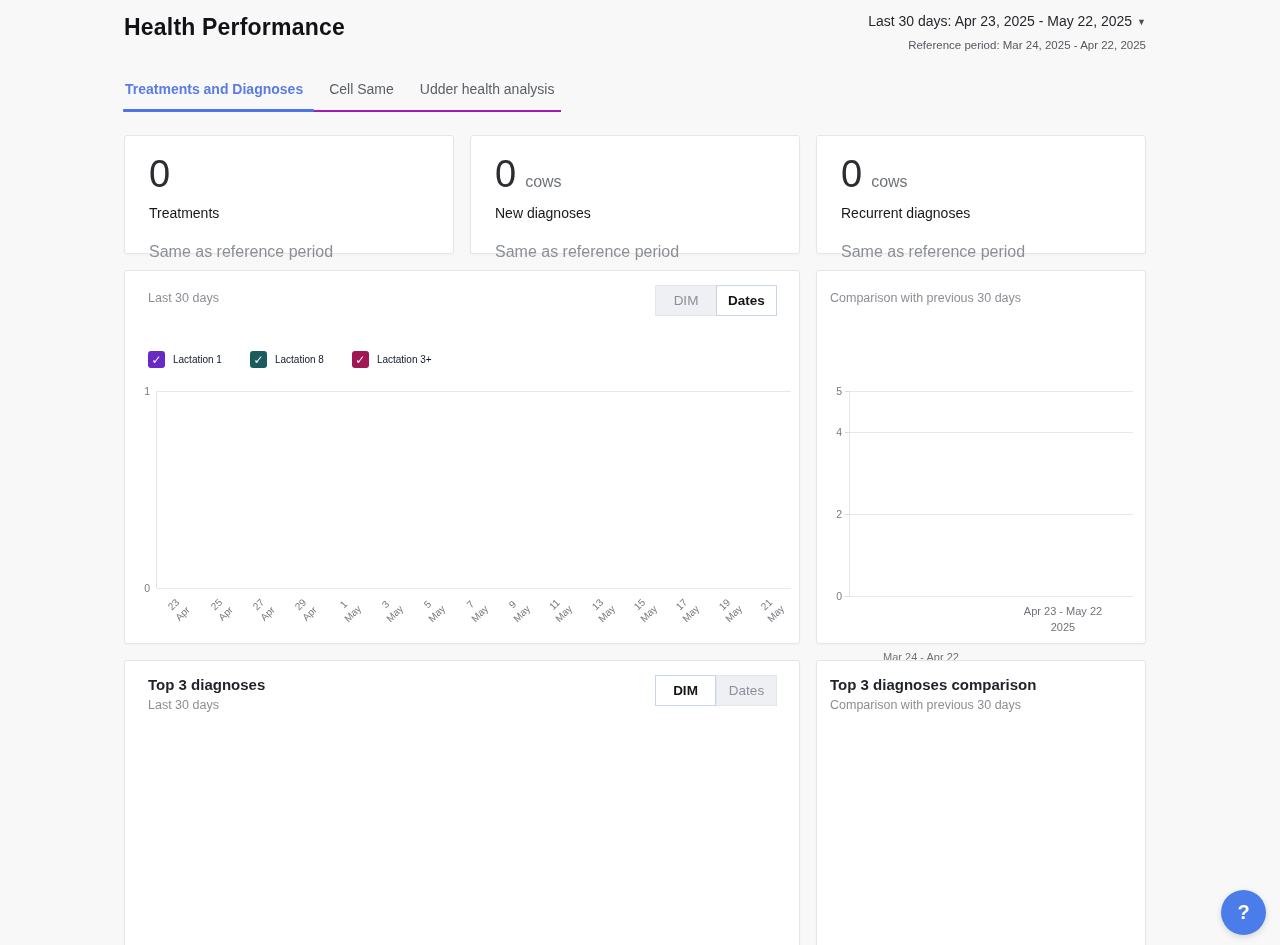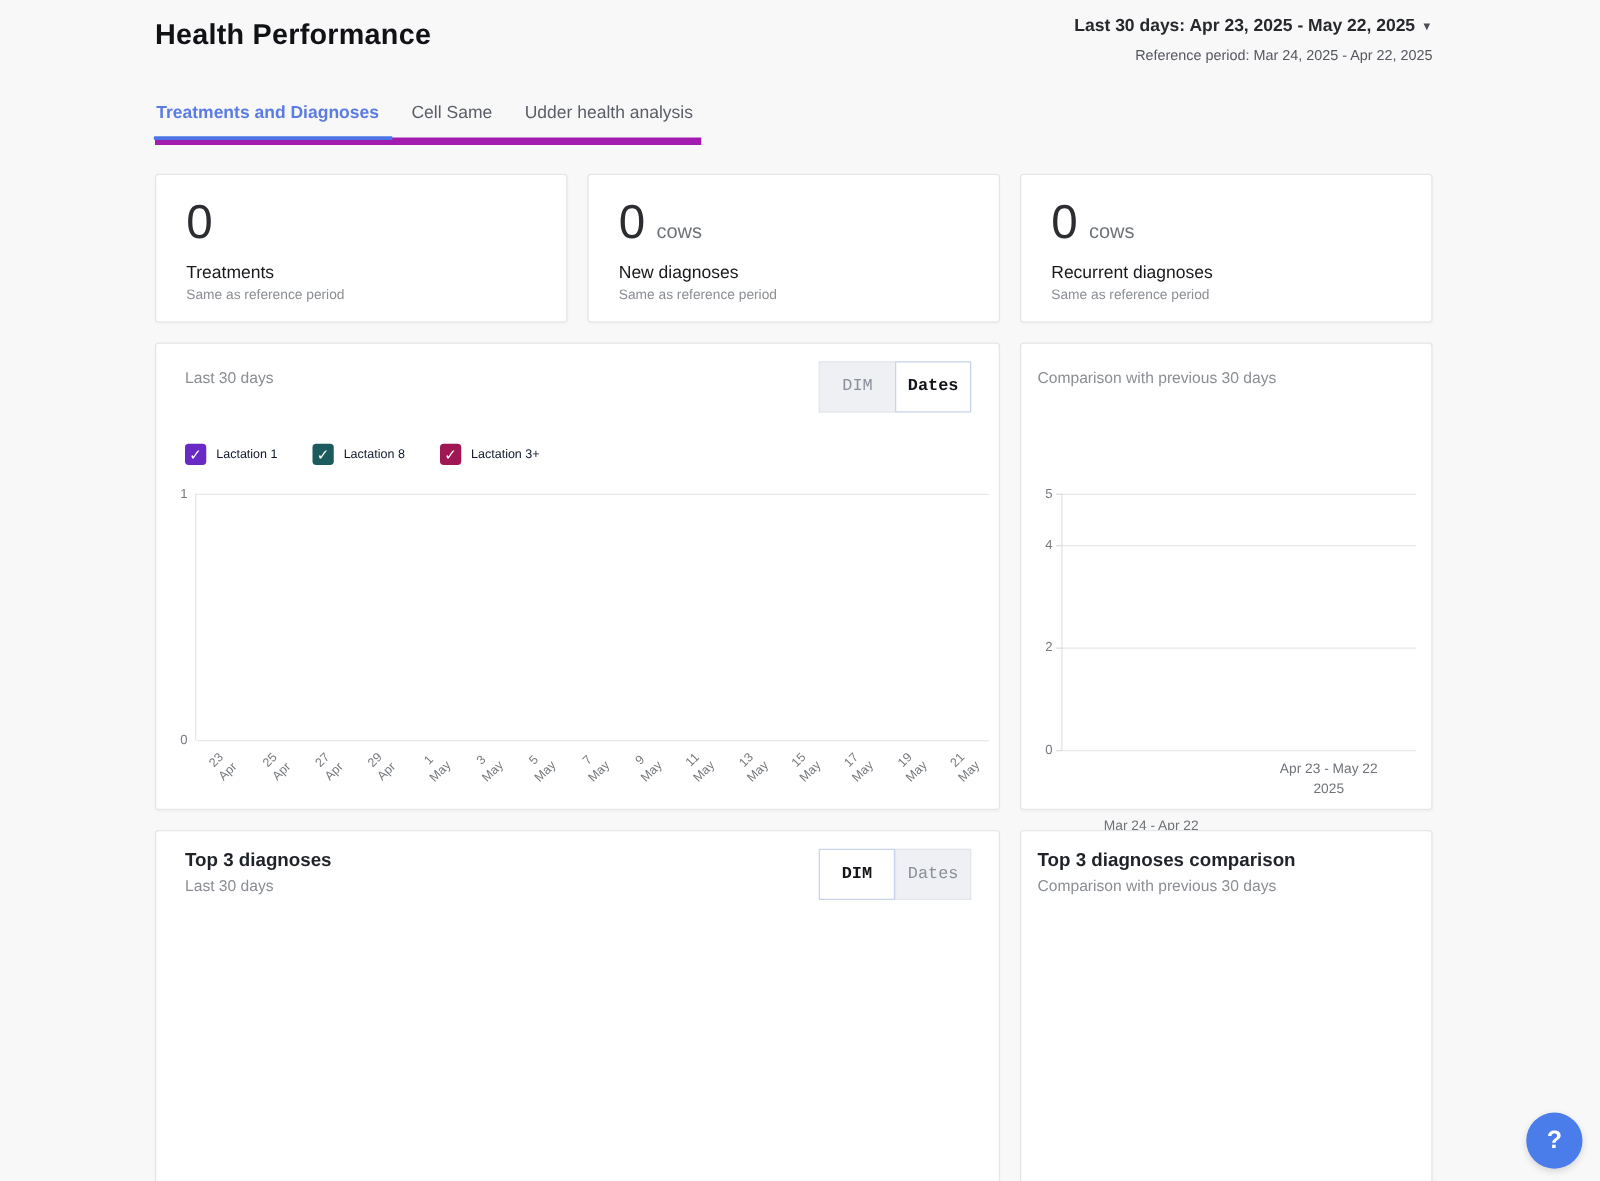--- a/index.html
+++ b/index.html
@@ -8,54 +8,54 @@
     background:#f8f8f9;
     font-family:"Liberation Sans","DejaVu Sans",sans-serif;
     color:#1d1f23;
     position:relative;
   }
   .page { position:relative; width:1022px; margin-left:124px; padding-top:14px; }
 
   
   .page-title { font-size:23px; font-weight:700; color:#111215; letter-spacing:0.2px; }
   .date-block { position:absolute; top:12px; right:0; text-align:right; }
-  .period-selector { font-size:14px; color:#26282c; cursor:pointer; display:inline-flex; align-items:center; gap:5px;font-weight:bold; }
+  .period-selector { font-size:14px; color:#26282c; cursor:pointer; display:inline-flex; align-items:center; gap:5px; }
   .caret { font-size:9px; color:#4a4d52; position:relative; top:1px; }
   .reference-period { font-size:11.5px; color:#55585e; margin-top:9px; }
 
   
-  .tabbar { display:inline-flex; margin-top:40px; border-bottom:6px solid #a21caf; padding-right:6px; }
+  .tabbar { display:inline-flex; margin-top:40px; border-bottom:2px solid #a21caf; padding-right:6px; }
   .tab { font-size:14px; color:#5a5e66; padding:0 1px 13px 1px; margin-right:24px; cursor:pointer; position:relative; white-space:nowrap; }
   .tab:last-child { margin-right:0; }
   .tab.active { color:#5b7ce0; font-weight:600; }
   .tab.active::after { content:""; position:absolute; left:-1px; right:-10px; bottom:-2px; height:3px; background:#4c74e4; border-radius:1px; }
 
   
   .grid { display:grid; grid-template-columns:330px 330px 330px; grid-template-rows:119px 374px 330px; gap:16px; margin-top:23px; }
   .card { background:#ffffff; border:1px solid #e6e6e8; border-radius:3px; box-shadow:0 1px 2px rgba(0,0,0,0.03); position:relative; }
   .span2 { grid-column:span 2; }
 
   
   .stat-card { padding:18px 24px 0 24px; }
   .stat-value-row { display:flex; align-items:baseline; gap:9px; }
   .stat-value { font-size:38px; font-weight:300; color:#2b2d31; line-height:1.1; }
   .stat-unit { font-size:16px; color:#6f7378; }
   .stat-label { font-size:14px; font-weight:400; color:#17181b; margin-top:9px; }
-  .stat-note { font-size:11px; color:#8b8f94; margin-top:5px; }
+  .stat-note { font-size:16px; color:#8b8f94; margin-top:22px; }
 
   
   .card-title { font-size:15px; font-weight:600; color:#1f2328; }
   .card-subtitle { font-size:12.5px; color:#8b8f94; margin-top:5px; }
   .chart-header-left { padding:15px 0 0 23px; }
   .chart-header-right { padding:15px 0 0 13px; }
 
   
   .toggle { position:absolute; top:14px; right:22px; display:flex; }
-  .toggle-btn { width:61px; height:41px; display:flex; align-items:center; justify-content:center;
-    font-size:13.5px; cursor:pointer; background:#eff0f3; border:1px solid #e3e6ec; color:#8a8f99;font-family:Liberation Mono, monospace; }
+  .toggle-btn { width:61px; height:31px; display:flex; align-items:center; justify-content:center;
+    font-size:13.5px; cursor:pointer; background:#eff0f3; border:1px solid #e3e6ec; color:#8a8f99; }
   .toggle-btn.active { background:#ffffff; border:1px solid #c8d4ea; color:#141518; font-weight:700; }
   .toggle-btn:first-child { border-right:none; }
   .toggle-btn.active:first-child { border-right:1px solid #c8d4ea; }
 
   
   .legend { position:absolute; top:80px; left:23px; display:flex; gap:28px; }
   .legend-item { display:flex; align-items:center; gap:8px; cursor:pointer; }
   .legend-checkbox { width:17px; height:17px; border-radius:3px; display:flex; align-items:center; justify-content:center;
     color:#fff; font-size:12px; font-weight:700; }
   .legend-label { font-size:10px; color:#0f172a; }

